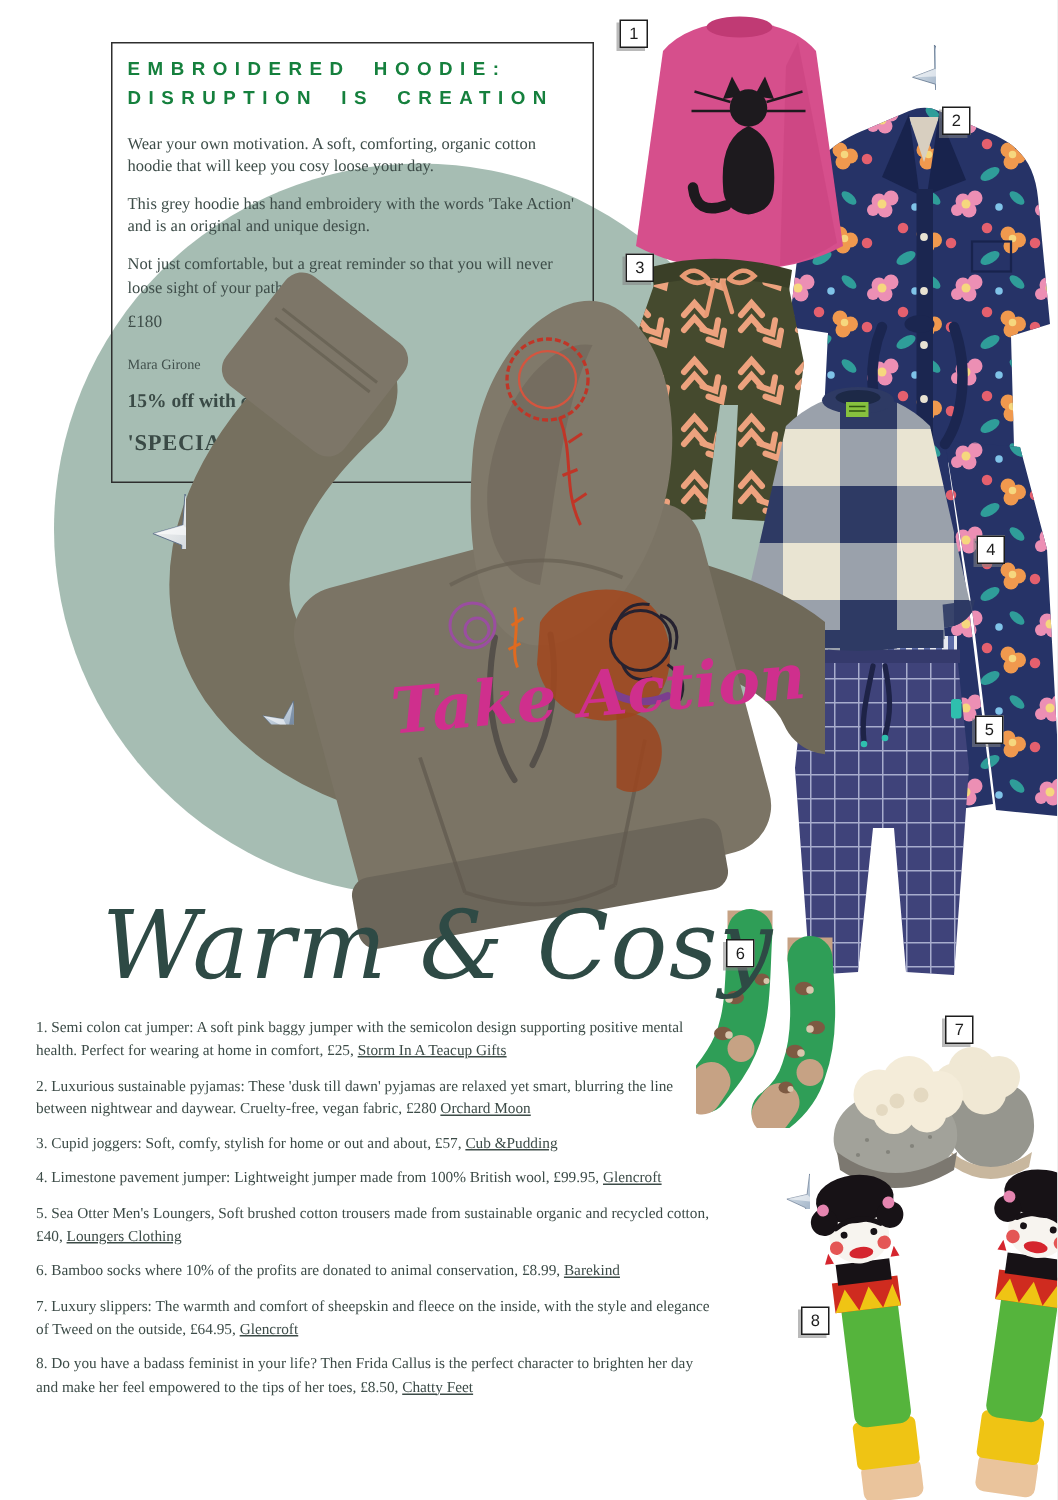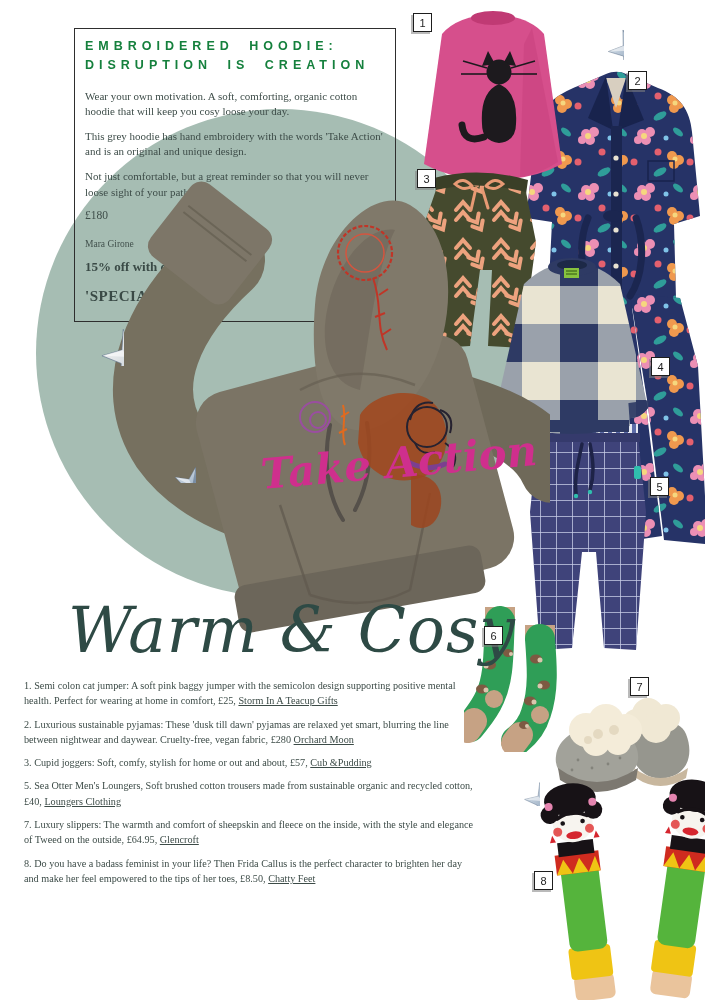--- a/index.html
+++ b/index.html
@@ -429,18 +429,20 @@
   <div class="num-label lab6">6</div>
   <div class="num-label lab7">7</div>
   <div class="num-label lab8">8</div>
 
   <div class="script-heading">Warm &amp; Cosy</div>
 
   <div class="plist">
     <div class="li"><span>1. Semi colon cat jumper: A soft pink baggy jumper with the semicolon design supporting positive mental health. Perfect for wearing at home in comfort, £25, </span><a class="plink">Storm In A Teacup Gifts</a></div>
     <div class="li"><span>2. Luxurious sustainable pyjamas: These 'dusk till dawn' pyjamas are relaxed yet smart, blurring the line between nightwear and daywear.  Cruelty-free, vegan fabric, £280 </span><a class="plink">Orchard Moon</a></div>
     <div class="li"><span>3. Cupid joggers: Soft, comfy, stylish for home or out and about, £57, </span><a class="plink">Cub &amp;Pudding</a></div>
+    <div class="li"><span>4. Limestone pavement jumper: Lightweight jumper made from 100% British wool, £99.95, </span><a class="plink">Glencroft</a></div>
     <div class="li"><span>5. Sea Otter Men's Loungers, Soft brushed cotton trousers made from sustainable organic and recycled cotton, £40, </span><a class="plink">Loungers Clothing</a></div>
+    <div class="li"><span>6. Bamboo socks where 10% of the profits are donated to animal conservation, £8.99, </span><a class="plink">Barekind</a></div>
     <div class="li"><span>7. Luxury slippers: The warmth and comfort of sheepskin and fleece on the inside, with the style and elegance of Tweed on the outside, £64.95, </span><a class="plink">Glencroft</a></div>
     <div class="li"><span>8. Do you have a badass feminist in your life? Then Frida Callus is the perfect character to brighten her day and make her feel empowered to the tips of her toes, £8.50,  </span><a class="plink">Chatty Feet</a></div>
   </div>
 
 </div>
 
 </body></html>

